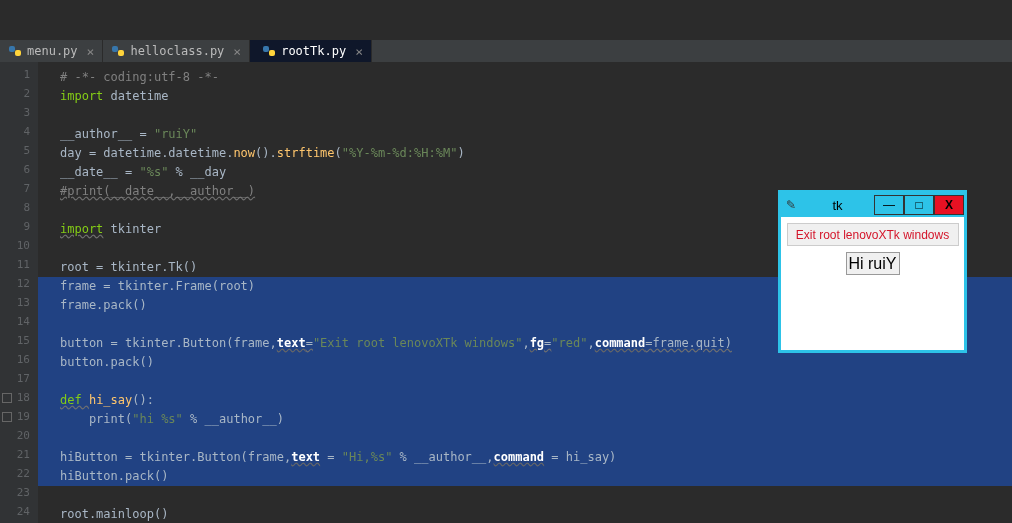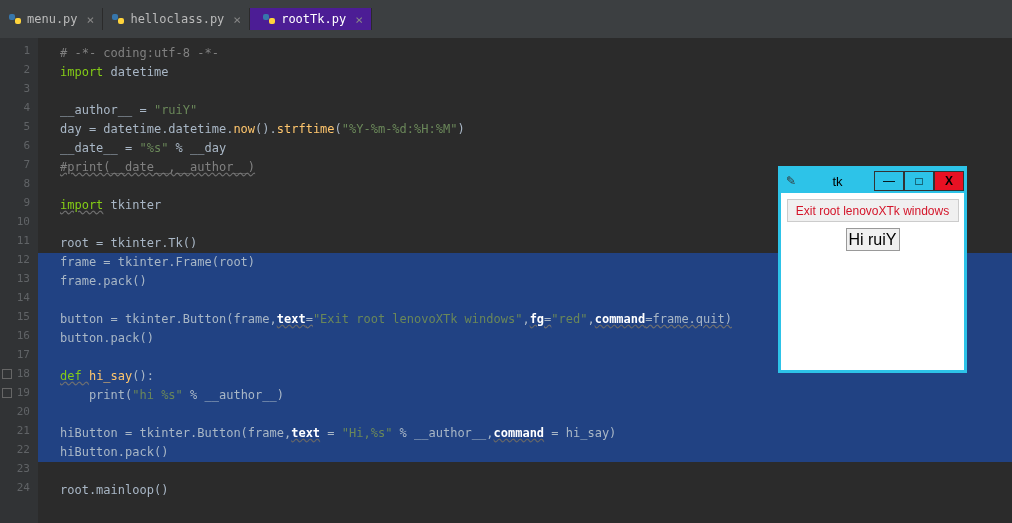--- a/index.html
+++ b/index.html
@@ -1,20 +1,20 @@
 <!DOCTYPE html>
 <html><head>
 <meta charset="utf-8">
 <style>
 * { margin:0; padding:0; box-sizing:border-box; }
 body { font-family: "Consolas", "Monaco", monospace; font-size:12px; background:#2b2b2b; overflow:hidden; width:1012px; height:523px; }
 
-.tab-bar { height:38px; background:#3c3f41; display:flex; align-items:center; }
+.tab-bar { height:22px; background:#3c3f41; display:flex; align-items:center;margin-top:40px; }
 .tab { height:22px; padding:0 8px; display:flex; align-items:center; gap:5px; background:#3c3f41; color:#bbb; border-right:1px solid #2b2b2b; cursor:pointer; }
-.tab.active { background:#4c1d95; color:#fff;padding-left:12px; }
+.tab.active { background:#0f172a; color:#fff;padding-left:12px; }
 .py-icon { display:inline-flex; align-items:center; }
 .tab-close { color:#888; font-size:13px; margin-left:4px; }
 
 .main { display:flex; height:calc(100% - 22px); }
 .gutter { width:38px; background:#313335; color:#606366; text-align:right; padding-top:3px; }
 .gutter div { height:19px; line-height:19px; padding-right:8px; font-size:11px; }
 .gutter .fold { position:relative; }
 .gutter .fold::after { content:""; position:absolute; left:2px; top:5px; width:8px; height:8px; border:1px solid #666; background:#313335; }
 
 .code { flex:1; position:relative; padding-top:6px; }
@@ -29,21 +29,21 @@
 .c-prm { color:#ffffff; text-decoration:underline wavy #666;font-weight:bold; }
 .c-wav { text-decoration:underline wavy #707070; }
 
 .tk-win { position:absolute; left:740px; top:128px; width:189px; border:3px solid #2dc3e8; background:#fff; font-family:"Tahoma","Arial",sans-serif; }
 .tk-title { height:24px; background:#2dc3e8; display:flex; align-items:center; }
 .tk-icon { width:20px; display:flex; justify-content:center; color:#333; }
 .tk-title-txt { flex:1; text-align:center; font-size:13px; color:#000; }
 .tk-btns { display:flex; }
 .tk-btn { width:30px; height:20px; border:1px solid #333; display:flex; align-items:center; justify-content:center; font-size:12px; background:#2dc3e8; }
 .tk-btn.close { background:#e81123; color:#000; font-weight:bold; }
-.tk-body { background:#fff; height:177px; padding:6px; display:flex; flex-direction:column; align-items:center; gap:6px; }
+.tk-body { background:#fff; height:133px; padding:6px; display:flex; flex-direction:column; align-items:center; gap:6px; }
 .tk-exit { width:172px; height:23px; border:1px solid #ccc; background:#f0f0f0; color:#d4152a; font-size:12px; }
 .tk-hi { width:54px; height:23px; border:1px solid #999; background:#f0f0f0; font-size:16px; }
 </style>
 </head>
 <body>
 
 <div class="tab-bar">
   <div class="tab">
     <span class="py-icon">
         <svg width="14" height="14" viewBox="0 0 14 14">

